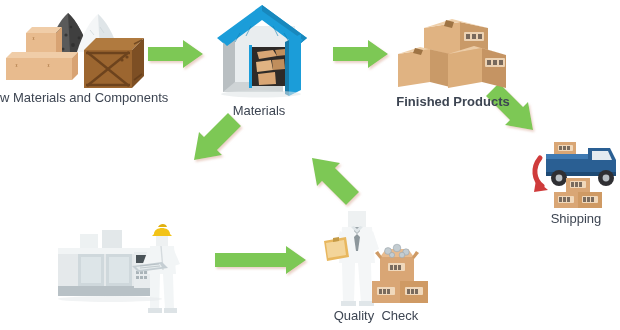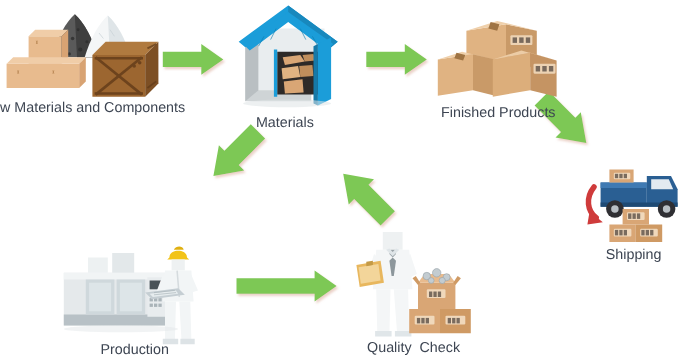--- a/index.html
+++ b/index.html
@@ -198,24 +198,24 @@
       <path d="M60,46 L94,40 L94,74 L60,80 Z" fill="#dcae7b"></path>
       <path d="M94,40 L118,47 L118,80 L94,74 Z" fill="#c59463"></path>
       <path d="M60,46 L86,38 L118,47 L94,40 Z" fill="#ecccA6"></path>
       <rect x="97" y="50" width="20" height="9" rx="1" fill="#f0d8bb" opacity="0.9"></rect>
       <g fill="#5c5047" opacity="0.8">
         <rect x="99" y="52" width="4" height="5"></rect>
           <rect x="105" y="52" width="4" height="5"></rect>
         <rect x="111" y="52" width="4" height="5"></rect>
       </g>
     </svg>
-    <div class="node-label" style="top:86px; left:0px;">Finished Products</div>
-  </div>
-
-  <div class="node" style="left:528px; top:140px; width:92px; height:110px;">
+    <div class="node-label" style="top:86px; left:0px;font-weight:bold;">Finished Products</div>
+  </div>
+
+  <div class="node" style="left:528px; top:128px; width:92px; height:110px;">
     <svg class="node-art" width="92" height="92" viewBox="0 0 92 92">
 
       <path d="M18,26 L60,26 L60,48 L18,48 Z" fill="#2a5f93"></path>
       <path d="M60,20 L82,20 L88,32 L88,48 L60,48 Z" fill="#2a5f93"></path>
       <path d="M64,23 L80,23 L84,32 L64,32 Z" fill="#e3eaf0"></path>
       <path d="M18,26 L60,26 L60,31 L18,31 Z" fill="#3f7ab3"></path>
       <path d="M18,44 L88,44 L88,48 L18,48 Z" fill="#1e4a74"></path>
 
       <path d="M26,14 L48,14 L48,26 L26,26 Z" fill="#d9a675"></path>
       <rect x="30" y="17" width="15" height="6" rx="1" fill="#f0d8bb"></rect>
@@ -310,21 +310,20 @@
 
         <path d="M82,56 L112,52 L118,58 L88,62 Z" fill="#c5ced3"></path>
         <path d="M86,57 L110,54 L112,57 L89,60 Z" fill="#e6ecee"></path>
         <g stroke="#aab4b9" stroke-width="0.6">
           <path d="M90,56 L109,54"></path>
             <path d="M90,58 L110,56"></path>
         </g>
       </g>
       <ellipse cx="60" cy="89" rx="52" ry="3" fill="#e3e7e9" opacity="0.5"></ellipse>
     </svg>
-    <div class="node-label" style="top:100px; left:0px;">Production</div>
   </div>
 
   <div class="node" style="left:322px; top:205px; width:120px; height:125px;">
     <svg class="node-art" width="120" height="110" viewBox="0 0 120 110">
 
       <g>
         <path d="M26,6 L44,6 L44,22 L26,22 Z" fill="#eef1f2"></path>
         <path d="M20,22 L50,22 L53,58 L17,58 Z" fill="#f4f6f7"></path>
 
         <path d="M33,22 L37,22 L38,26 L35,29 L32,26 Z" fill="#9aa3a8"></path>

